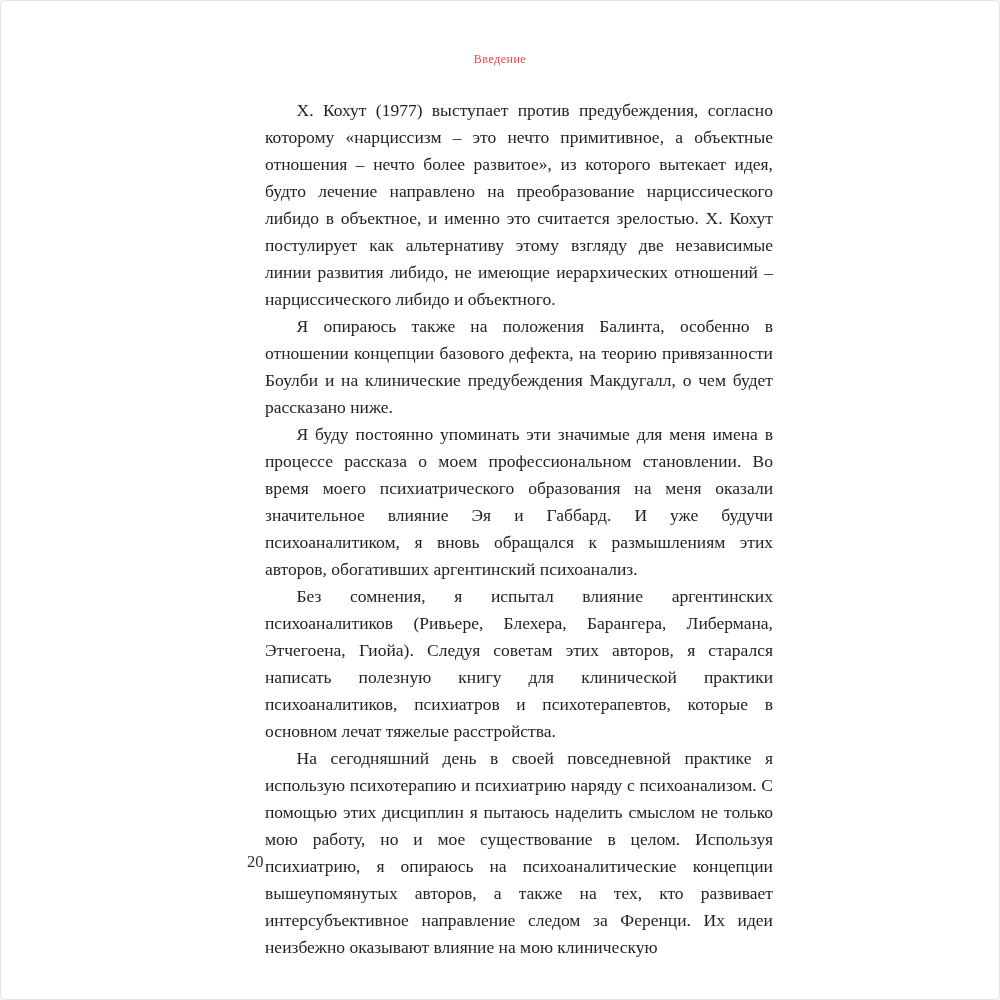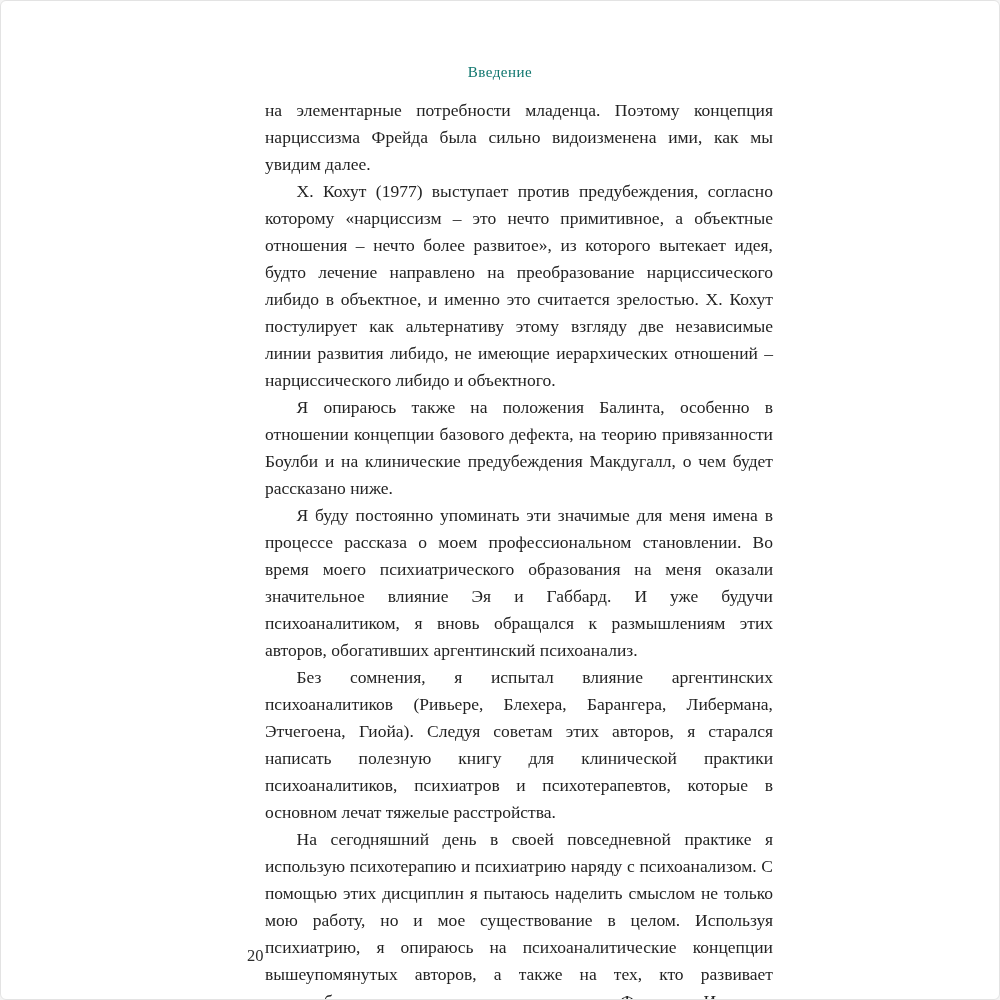--- a/index.html
+++ b/index.html
@@ -15,27 +15,27 @@
     background: #ffffff;
     box-sizing: border-box;
     border: 1px solid #e3e3e3;
     border-radius: 6px;
     overflow: hidden;
     font-family: "Liberation Serif", "DejaVu Serif", serif;
     color: #232323;
   }
   .running-head {
     position: absolute;
-    top: 63px;
+    top: 51px;
     left: 0;
     width: 100%;
     text-align: center;
-    font-size: 15px;
+    font-size: 12px;
     letter-spacing: 0.5px;
-    color: #0f766e;
+    color: #ef4444;
   }
   .text-column {
     position: absolute;
     top: 96px;
     left: 264px;
     width: 508px;
     font-size: 17.5px;
     line-height: 27px;
     text-align: justify;
     hyphens: auto;
@@ -43,35 +43,34 @@
   }
   .text-column p {
     margin: 0;
     text-indent: 1.8em;
   }
   .text-column p.no-indent {
     text-indent: 0;
   }
   .page-number {
     position: absolute;
-    top: 945px;
+    top: 851px;
     left: 246px;
     font-size: 16.5px;
     color: #2e2e2e;
   }
 </style>
 </head>
 <body>
 
 <div class="page">
 
   <div class="running-head">Введение</div>
 
   <div class="text-column">
-    <p class="no-indent">на элементарные потребности младенца. Поэтому концепция нарциссизма Фрейда была сильно видоизменена ими, как мы увидим далее.</p>
     <p>Х. Кохут (1977) выступает против предубеждения, согласно которому «нарциссизм – это нечто примитивное, а объектные отношения – нечто более развитое», из которого вытекает идея, будто лечение направлено на преобразование нарциссического либидо в объектное, и именно это считается зрелостью. Х. Кохут постулирует как альтернативу этому взгляду две независимые линии развития либидо, не имеющие иерархических отношений – нарциссического либидо и объектного.</p>
     <p>Я опираюсь также на положения Балинта, особенно в отношении концепции базового дефекта, на теорию привязанности Боулби и на клинические предубеждения Макдугалл, о чем будет рассказано ниже.</p>
     <p>Я буду постоянно упоминать эти значимые для меня имена в процессе рассказа о моем профессиональном становлении. Во время моего психиатрического образования на меня оказали значительное влияние Эя и Габбард. И уже будучи психоаналитиком, я вновь обращался к размышлениям этих авторов, обогативших аргентинский психоанализ.</p>
     <p>Без сомнения, я испытал влияние аргентинских психоаналитиков (Ривьере, Блехера, Барангера, Либермана, Этчегоена, Гиойа). Следуя советам этих авторов, я старался написать полезную книгу для клинической практики психоаналитиков, психиатров и психотерапевтов, которые в основном лечат тяжелые расстройства.</p>
     <p>На сегодняшний день в своей повседневной практике я использую психотерапию и психиатрию наряду с психоанализом. С помощью этих дисциплин я пытаюсь наделить смыслом не только мою работу, но и мое существование в целом. Используя психиатрию, я опираюсь на психоаналитические концепции вышеупомянутых авторов, а также на тех, кто развивает интерсубъективное направление следом за Ференци. Их идеи неизбежно оказывают влияние на мою клиническую</p>
   </div>
 
   <div class="page-number">20</div>
 
 </div>

